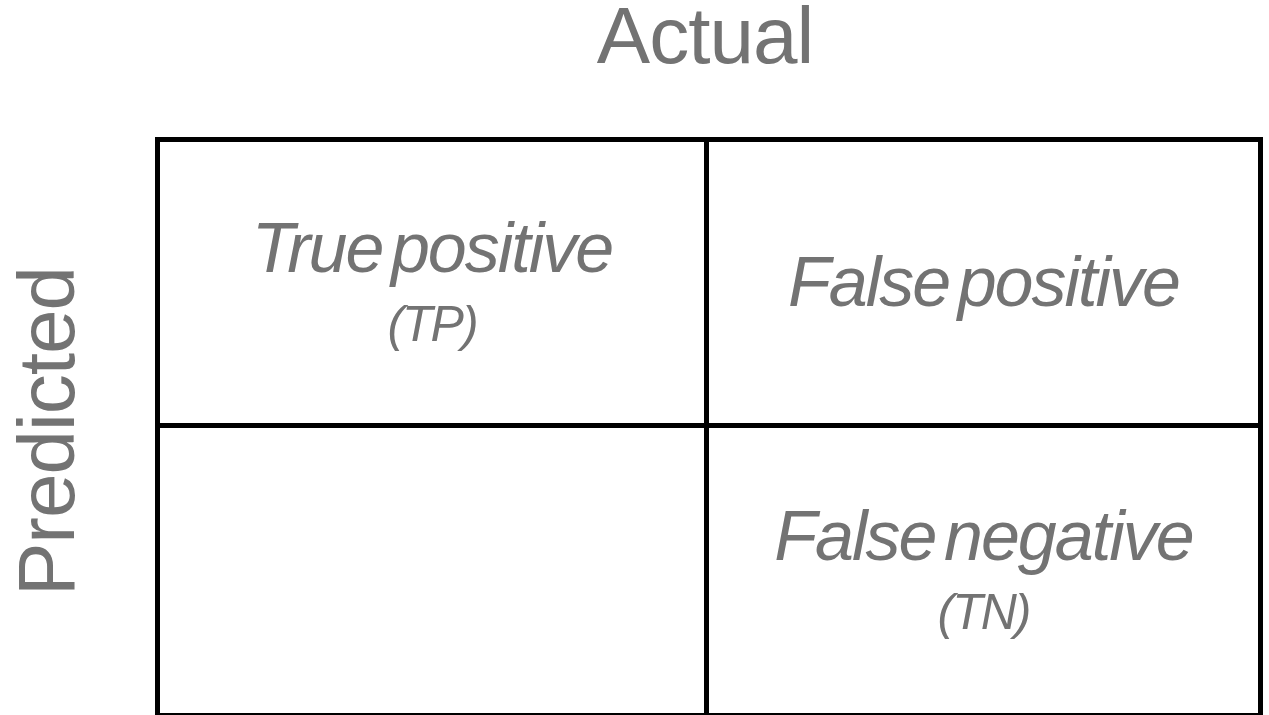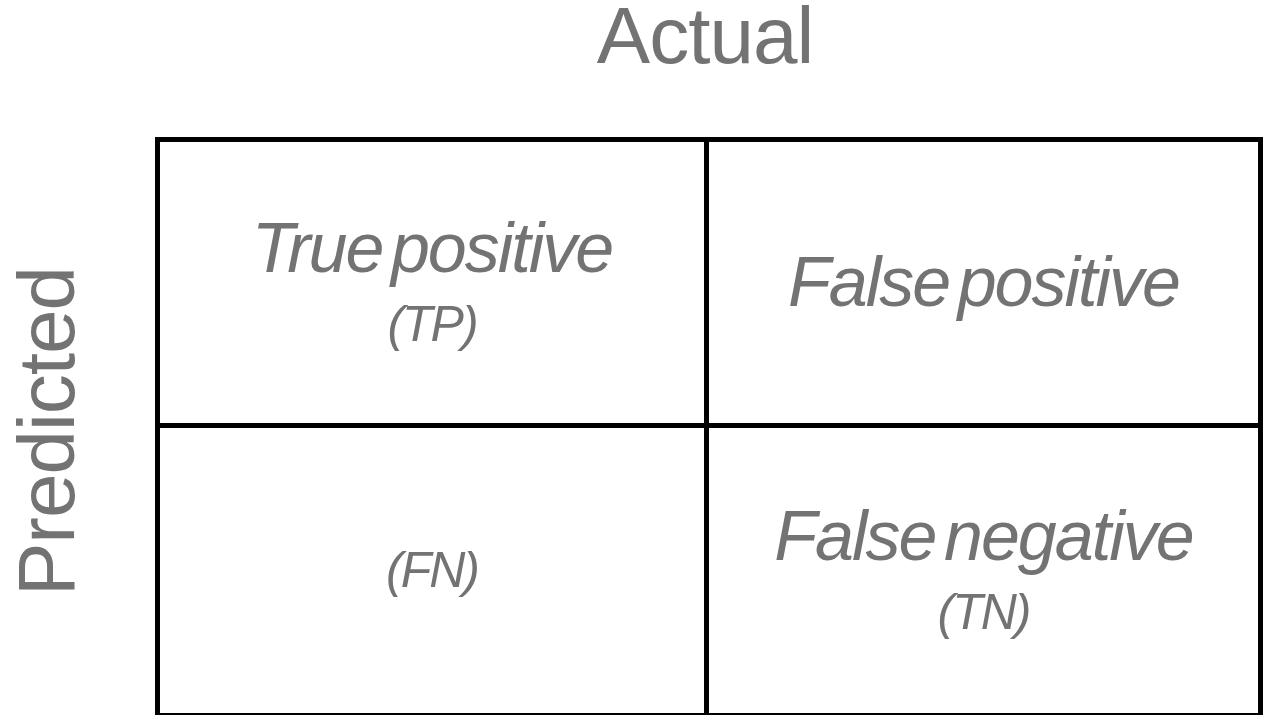--- a/index.html
+++ b/index.html
@@ -101,21 +101,20 @@
     <div class="cell b-right b-bottom">
       <div class="cell-label">True positive</div>
       <div class="cell-abbr">(TP)</div>
     </div>
 
     <div class="cell b-bottom">
       <div class="cell-label">False positive</div>
     </div>
 
     <div class="cell b-right">
-      <div class="cell-abbr">(FN)</div>
     </div>
 
     <div class="cell">
       <div class="cell-label">False negative</div>
       <div class="cell-abbr">(TN)</div>
     </div>
 
   </div>
 </div>
 

